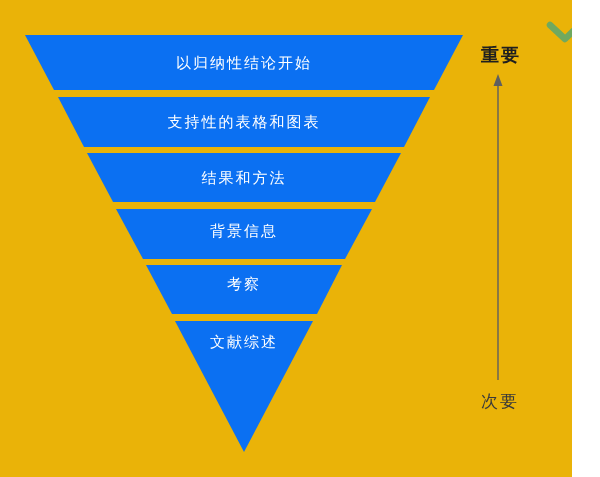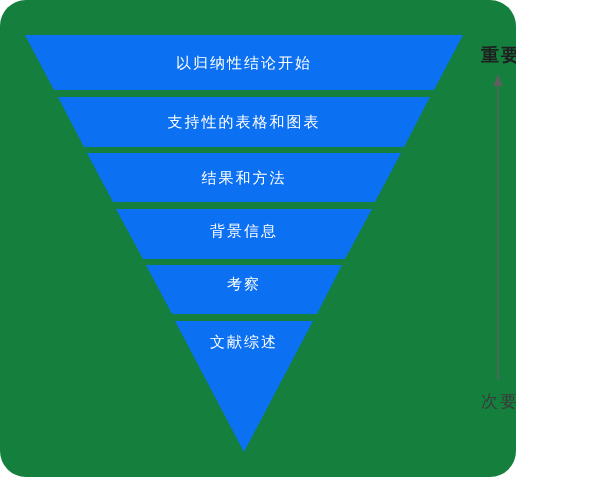--- a/index.html
+++ b/index.html
@@ -3,25 +3,24 @@
 <meta charset="utf-8">
 <style>
   html, body {
     margin: 0;
     padding: 0;
     background: #ffffff;
     font-family: "Liberation Sans", "DejaVu Sans", sans-serif;
   }
   .canvas {
     position: relative;
-    width: 516px;
+    width: 572px;
     height: 477px;
-    background: #15803d;
+    background: #eab308;
     overflow: hidden;
-    border-radius: 26px;
   }
   svg { display: block; }
   .seg-label {
     fill: #ffffff;
     font-size: 15px;
     letter-spacing: 2px;
   }
   .axis-label-top {
     fill: #1f1f1f;
     font-size: 18px;

